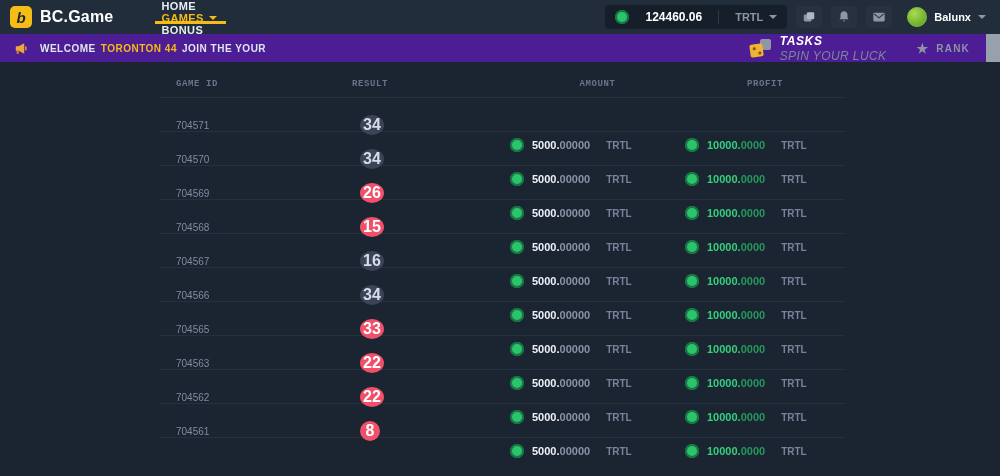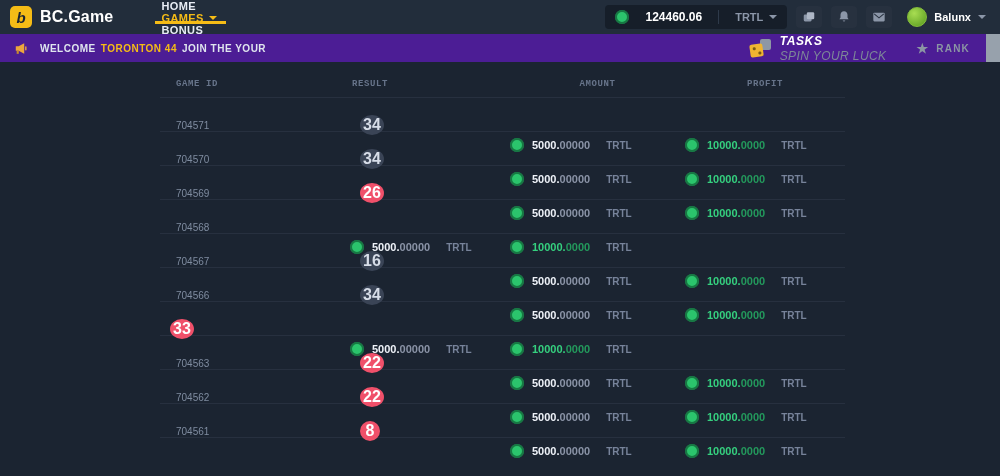--- a/index.html
+++ b/index.html
@@ -251,20 +251,23 @@
       <span class="coin"></span>
       <span><span class="int">10000.</span><span class="frac">0000</span></span>
       <span class="cellcur">TRTL</span>
     </div>
   </div>
 
   <div class="trow">
     <div class="c-id">
       <span>704568</span>
     </div>
+    <div class="c-result">
+      <span class="badge badge-red">15</span>
+    </div>
     <div class="c-amount">
       <span class="coin"></span>
       <span><span class="int">5000.</span><span class="frac">00000</span></span>
       <span class="cellcur">TRTL</span>
     </div>
     <div class="c-profit">
       <span class="coin"></span>
       <span><span class="int">10000.</span><span class="frac">0000</span></span>
       <span class="cellcur">TRTL</span>
     </div>
@@ -302,20 +305,23 @@
       <span class="cellcur">TRTL</span>
     </div>
     <div class="c-profit">
       <span class="coin"></span>
       <span><span class="int">10000.</span><span class="frac">0000</span></span>
       <span class="cellcur">TRTL</span>
     </div>
   </div>
 
   <div class="trow">
+    <div class="c-id">
+      <span>704565</span>
+    </div>
     <div class="c-result">
       <span class="badge badge-red">33</span>
     </div>
     <div class="c-amount">
       <span class="coin"></span>
       <span><span class="int">5000.</span><span class="frac">00000</span></span>
       <span class="cellcur">TRTL</span>
     </div>
     <div class="c-profit">
       <span class="coin"></span>

